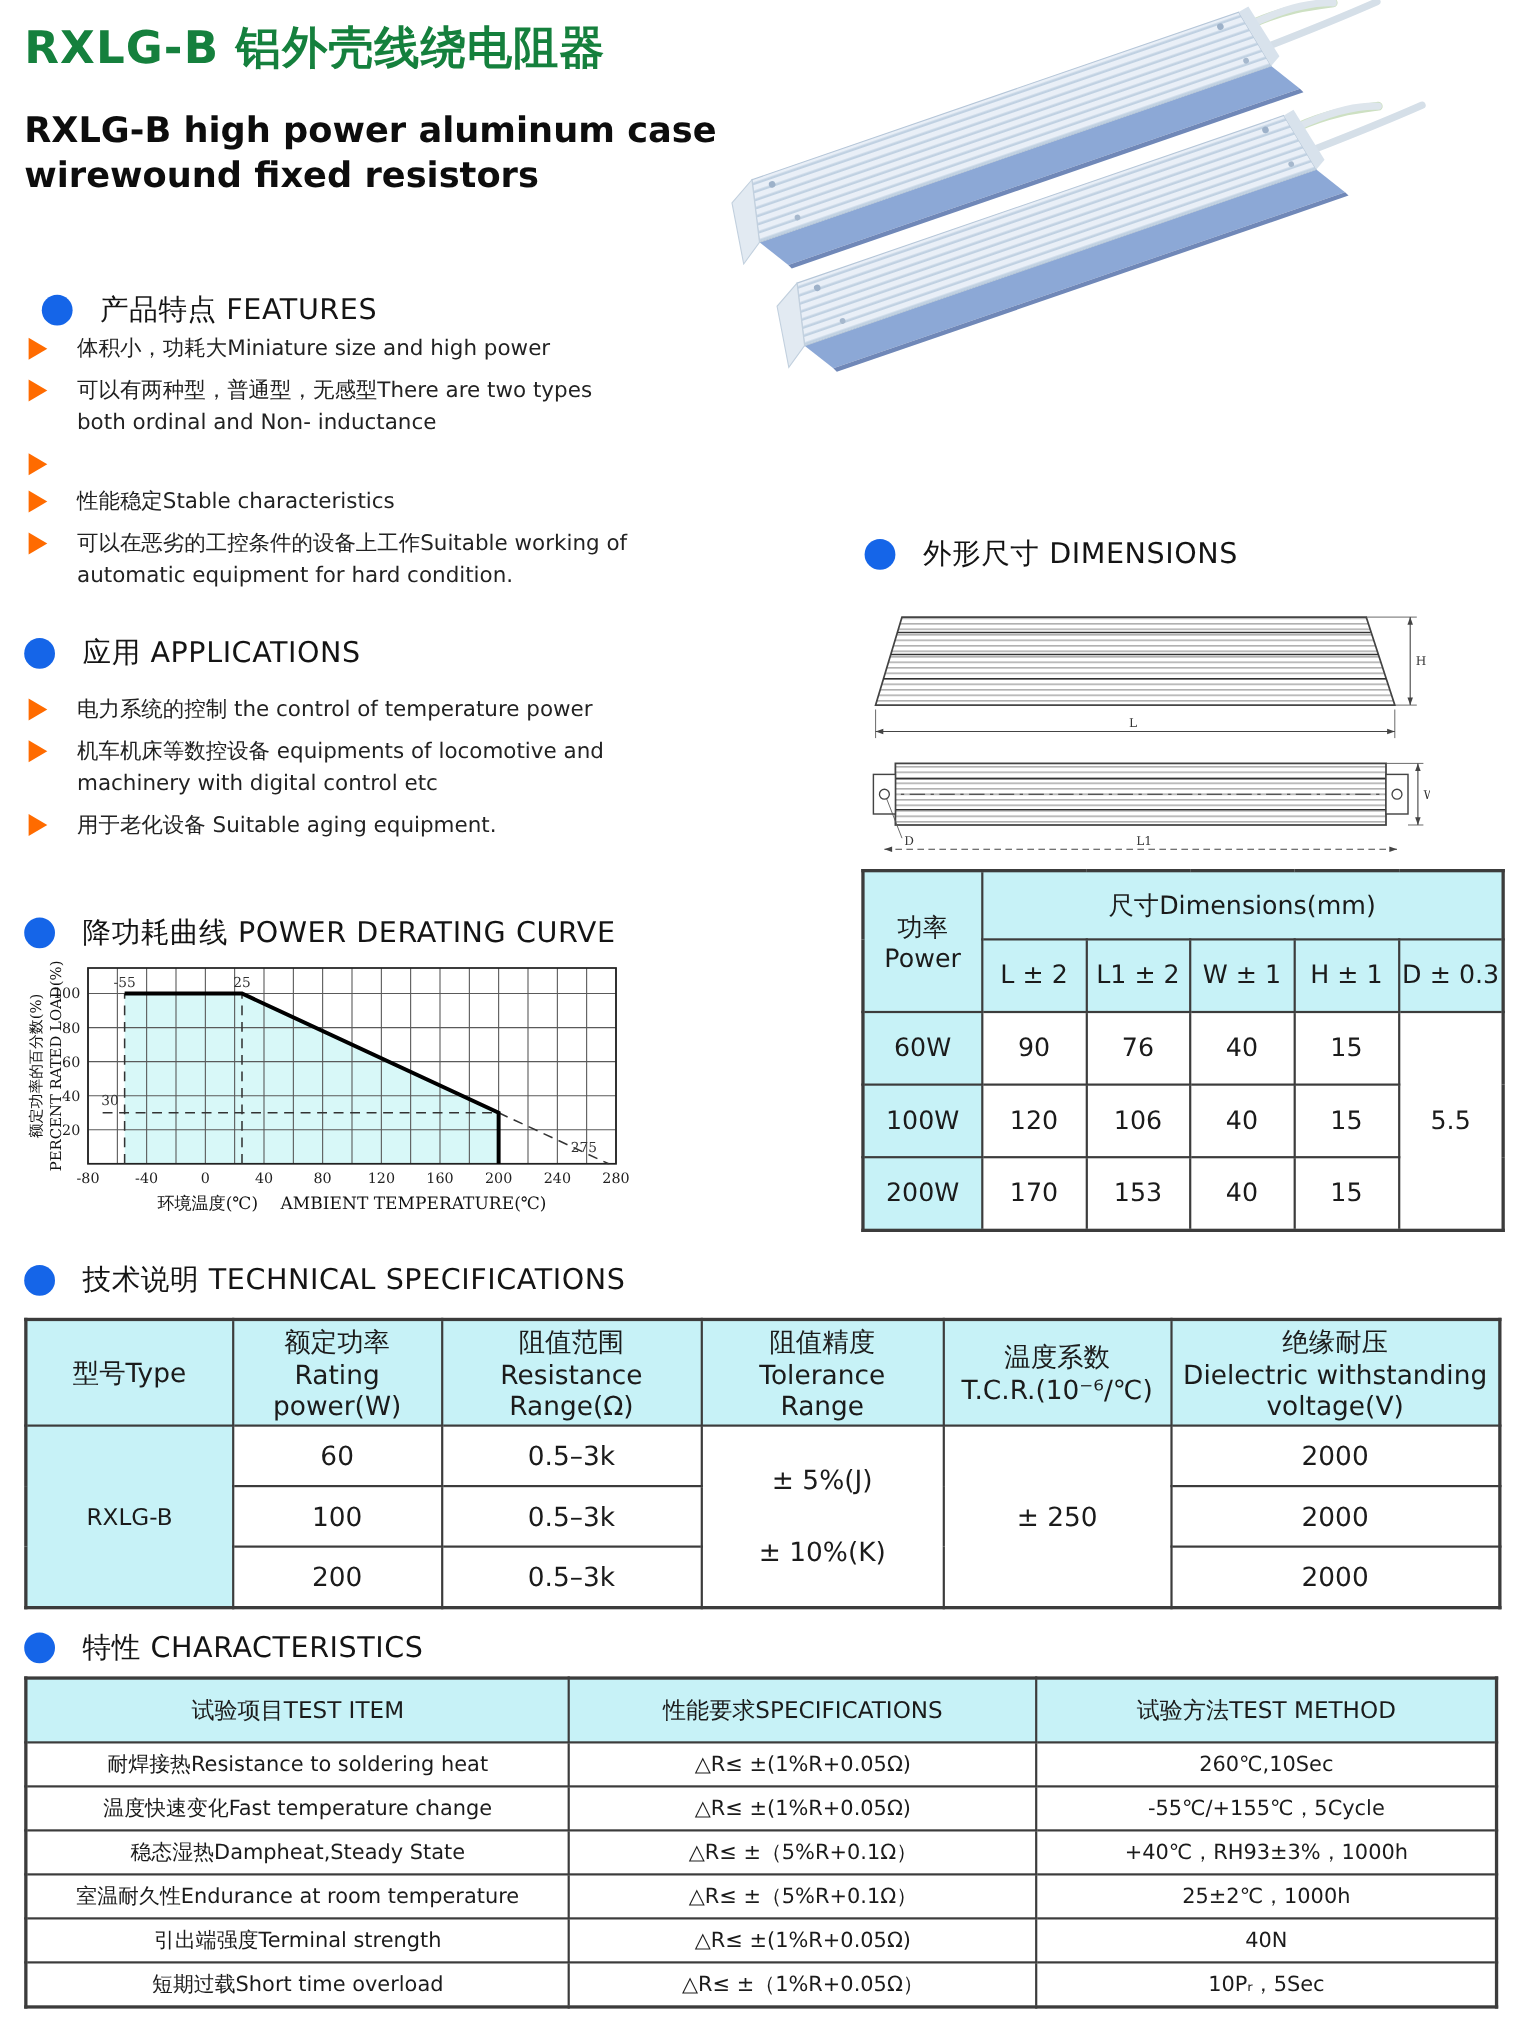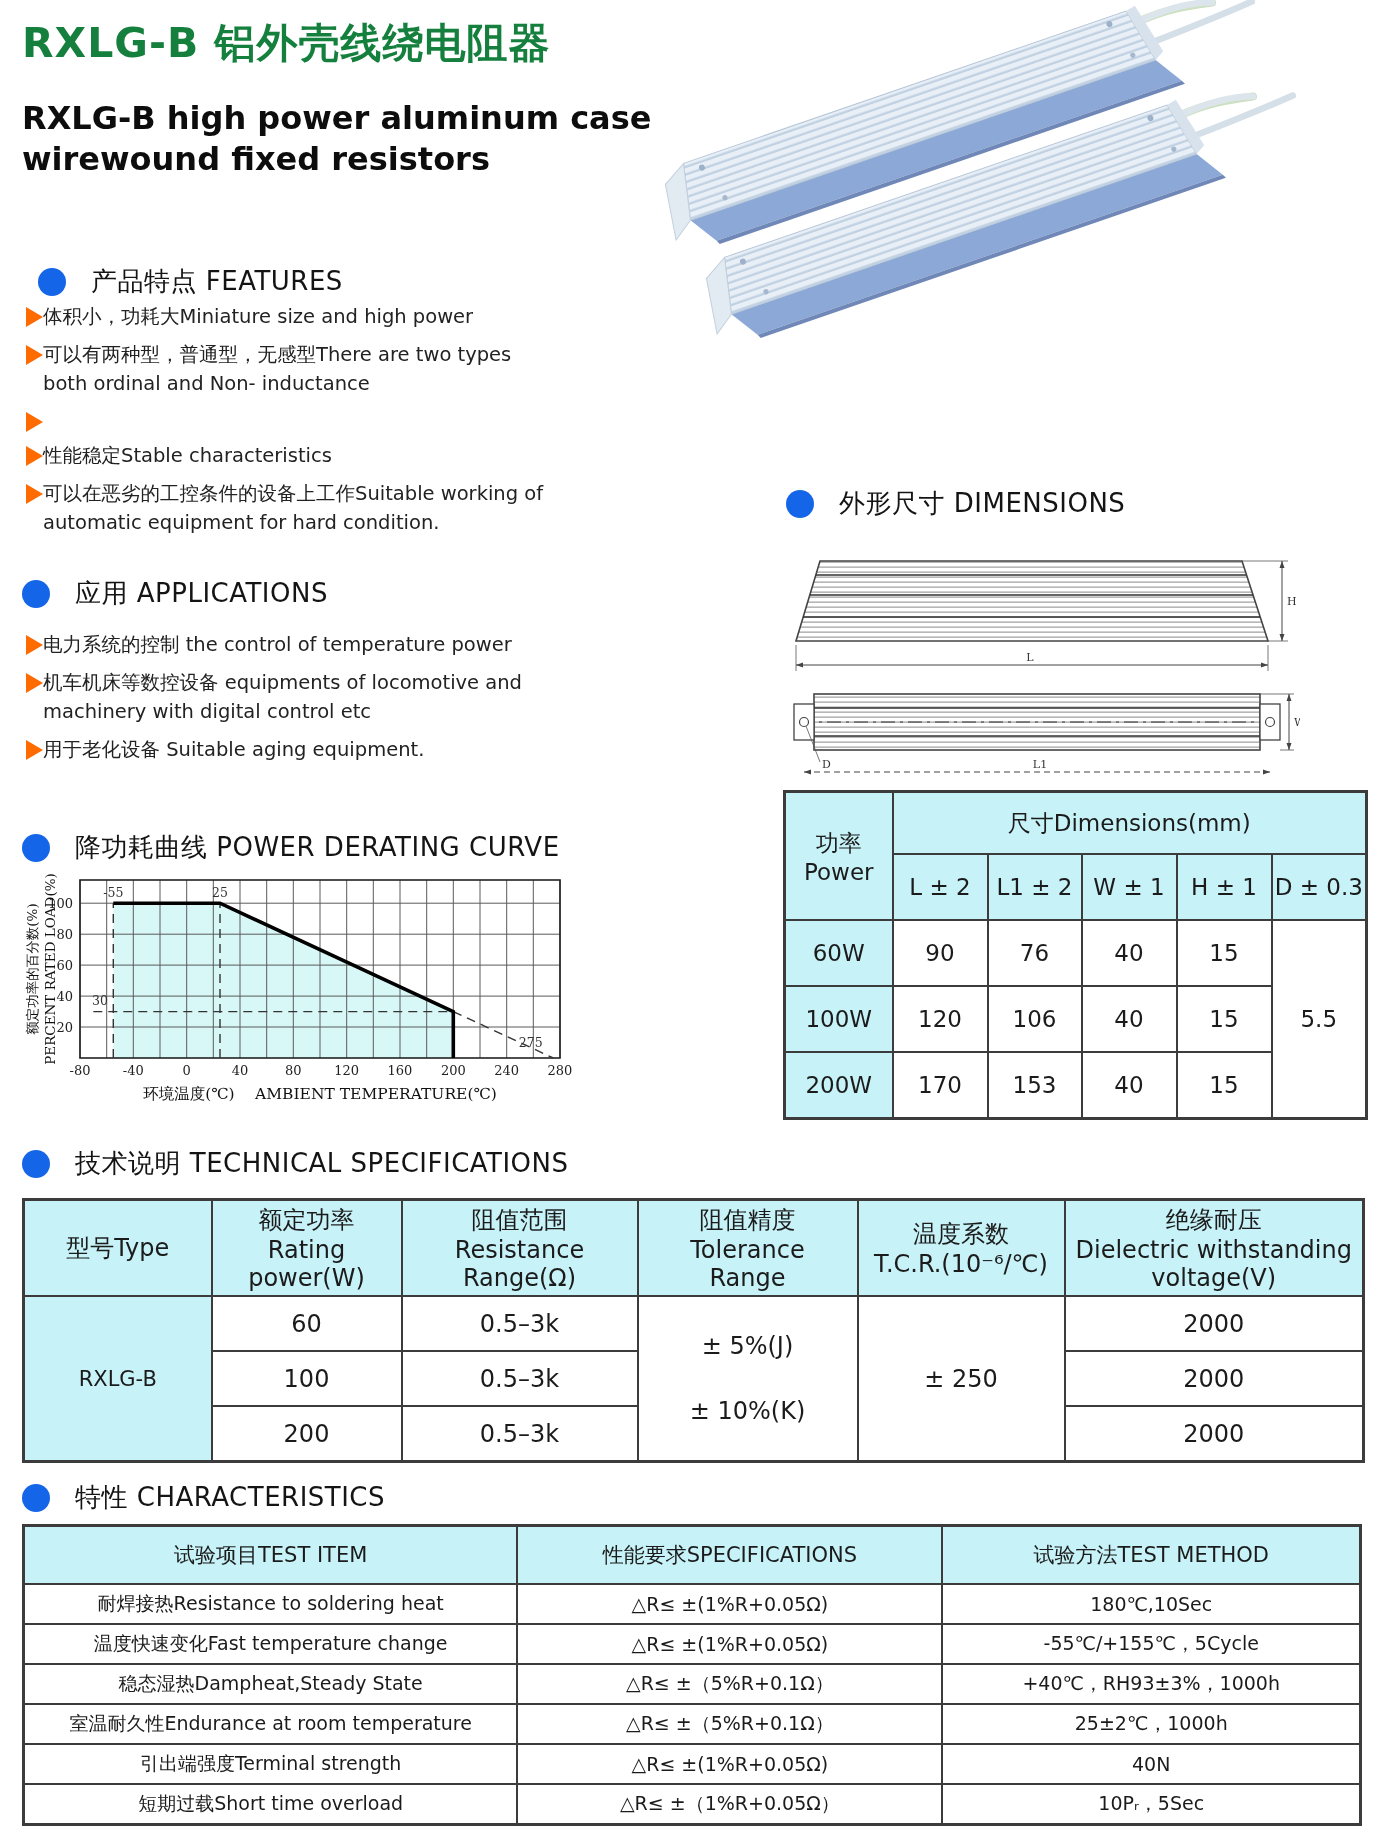--- a/index.html
+++ b/index.html
@@ -5,21 +5,21 @@
   html,body{margin:0;padding:0;background:#ffffff;}
   body{font-family:"DejaVu Sans","Liberation Sans",sans-serif;color:#1b1b1b;}
   #page{position:relative;width:1400px;height:1834px;background:#fff;overflow:hidden;margin:0 auto;}
   .abs{position:absolute;}
   .page-title{font-size:41px;font-weight:800;letter-spacing:1px;color:#15803d;}
   .page-subtitle{font-size:32px;font-weight:800;line-height:41px;color:#0d0d0d;}
   .sec{display:flex;align-items:center;gap:25px;}
   .sec .dot{width:28px;height:28px;border-radius:50%;background:var(--accent-blue,#1565e8);flex:0 0 auto;}
   .sec .sec-label{font-size:26px;font-weight:500;color:#141414;letter-spacing:0.5px;}
   .blist{width:600px;}
-  .bitem{display:flex;margin-bottom:9px;}
+  .bitem{display:flex;gap:27px;margin-bottom:9px;}
   .tri{width:0;height:0;border-left:17px solid var(--bullet-orange,#ff6b00);border-top:10px solid transparent;border-bottom:10px solid transparent;margin-top:5px;flex:0 0 auto;}
   .btext{font-size:19.5px;line-height:29px;color:#222;width:505px;}
   table{border-collapse:collapse;}
   .dims,.tech,.chart-table{table-layout:fixed;}
   .dims td,.tech td,.chartab td{border:2px solid #3c3c3c;text-align:center;vertical-align:middle;}
   .dims{border:3px solid #3c3c3c;}
   .dims td{font-size:23px;}
   .tech{border:3px solid #3c3c3c;}
   .tech td{font-size:24px;}
   .chartab{border:3px solid #3c3c3c;width:1340px;}
@@ -364,21 +364,21 @@
       </colgroup>
     <tbody>
         <tr>
       <td class="cy" style="height:54px;font-size:21px;">试验项目TEST ITEM</td>
       <td class="cy" style="font-size:21px;">性能要求SPECIFICATIONS</td>
       <td class="cy" style="font-size:21px;">试验方法TEST METHOD</td>
     </tr>
     <tr>
       <td style="height:36px;">耐焊接热Resistance to soldering heat</td>
       <td>△R≤ ±(1%R+0.05Ω)</td>
-      <td>180℃,10Sec</td>
+      <td>260℃,10Sec</td>
     </tr>
     <tr>
       <td style="height:36px;">温度快速变化Fast temperature change</td>
       <td>△R≤ ±(1%R+0.05Ω)</td>
       <td>-55℃/+155℃，5Cycle</td>
     </tr>
     <tr>
       <td style="height:36px;">稳态湿热Dampheat,Steady State</td>
       <td>△R≤ ±（5%R+0.1Ω）</td>
       <td>+40℃，RH93±3%，1000h</td>

